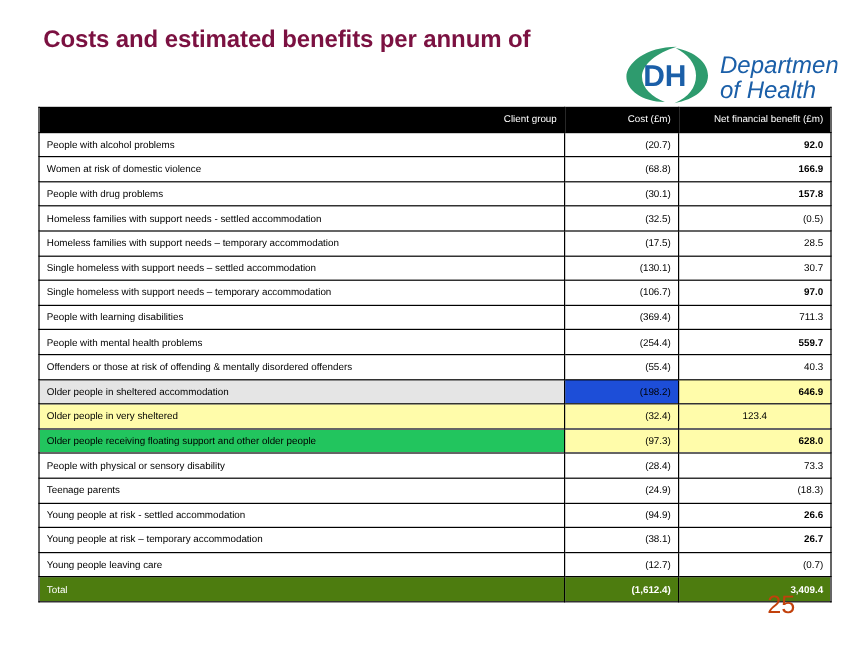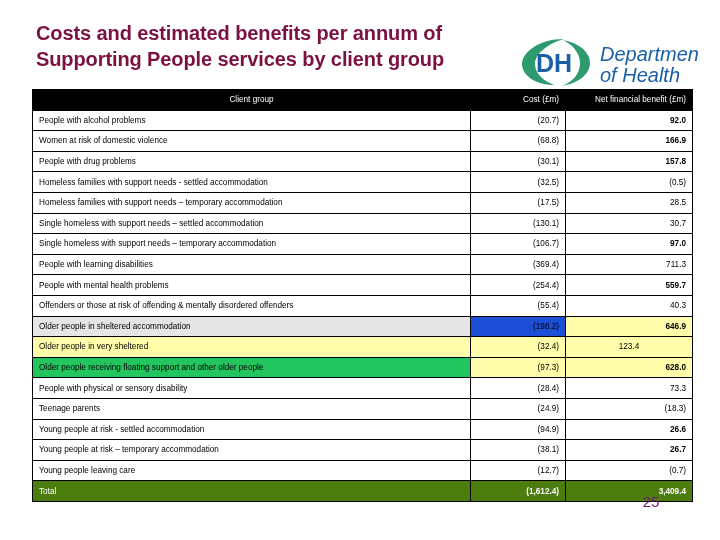--- a/index.html
+++ b/index.html
@@ -63,21 +63,21 @@
     overflow: hidden;
   }
 
   thead th {
     background: #000000;
     color: #ffffff;
     font-weight: normal;
     border-color: #000000;
     height: 21px;
   }
-  thead th.h-group { text-align: center; }
+  thead th.h-group { text-align: right; }
   thead th.h-cost,
   thead th.h-ben   { text-align: right; }
 
   tbody td { background: #ffffff; color: #000000; }
   tbody tr.hl td { background: #FFFCAA; }
 
   td.c-label { text-align: left; }
   td.c-num   { text-align: right; }
   td.c-num.bold { font-weight: bold; }
 
@@ -89,30 +89,29 @@
   }
   tfoot td.c-num { font-weight: bold; }
 
   
   #page-number {
     position: absolute;
     left: 636px;
     top: 493px;
     width: 30px;
     text-align: center;
-    font-size: 15px;
-    color: #701a75;
+    font-size: 21px;
+    color: #c2410c;
   }
 </style>
 </head>
 <body>
 
 <div id="slide-title" style="color: rgb(123, 17, 65);">
   <span class="line">Costs and estimated benefits per annum of</span>
-  <span class="line">Supporting People services by client group</span>
 </div>
 
 <div id="dh-logo">
   <svg width="182" height="52" viewBox="0 0 182 52" xmlns="http://www.w3.org/2000/svg">
 
     <path d="M48 3 C22 3 6 17 6 28 C6 39 19 49 38 49 C28 45 19 38 19 28 C19 18 31 8 48 3 Z" fill="#2E9B6E"></path>
 
     <path d="M47 4 C63 7 74 16 74 27 C74 38 63 47 46 50 C58 45 64 37 64 27 C64 17 57 9 47 4 Z" fill="#2E9B6E"></path>
     <text x="20" y="36" font-family="'Liberation Sans', sans-serif" font-size="25" font-weight="bold" fill="#1B5FA8">DH</text>
     <text x="84" y="25" font-family="'Liberation Sans', sans-serif" font-size="20" font-style="italic" fill="#1B5FA8">Department</text>

